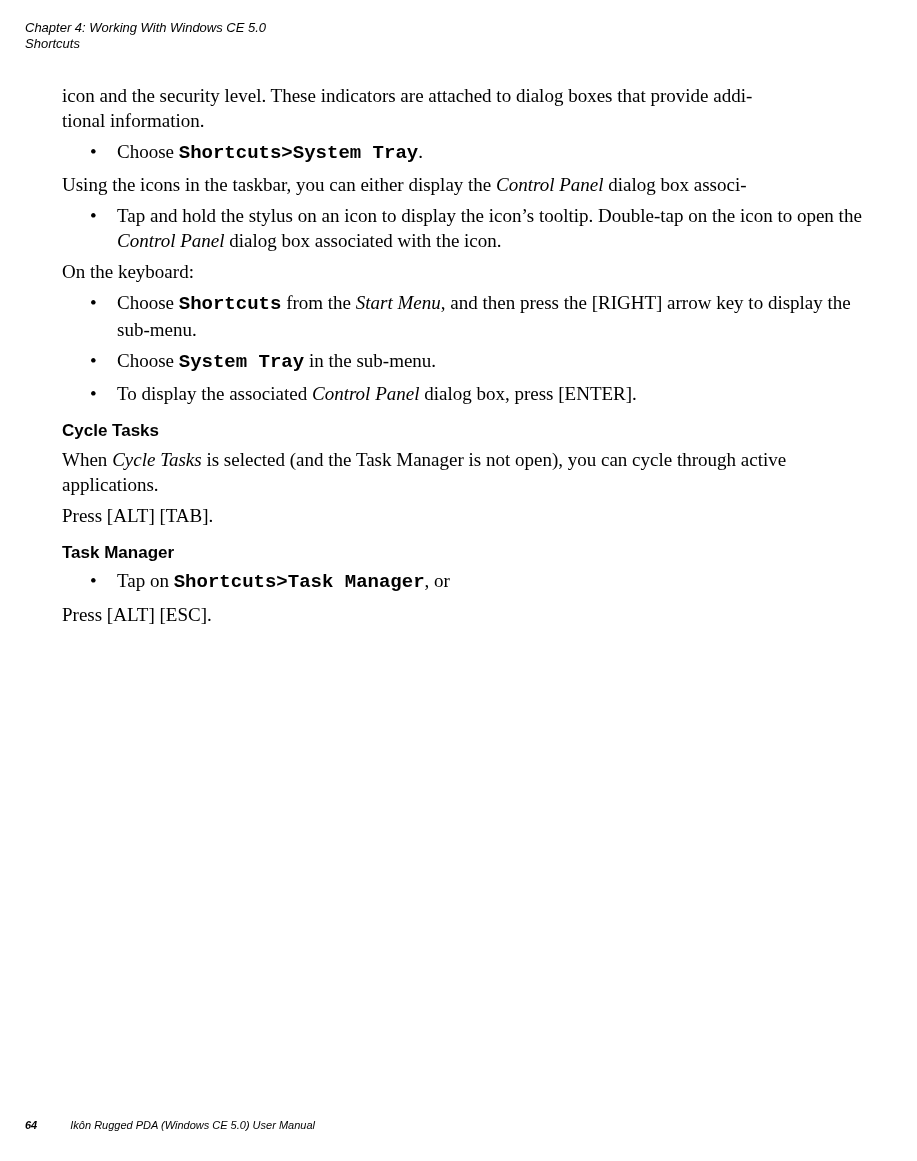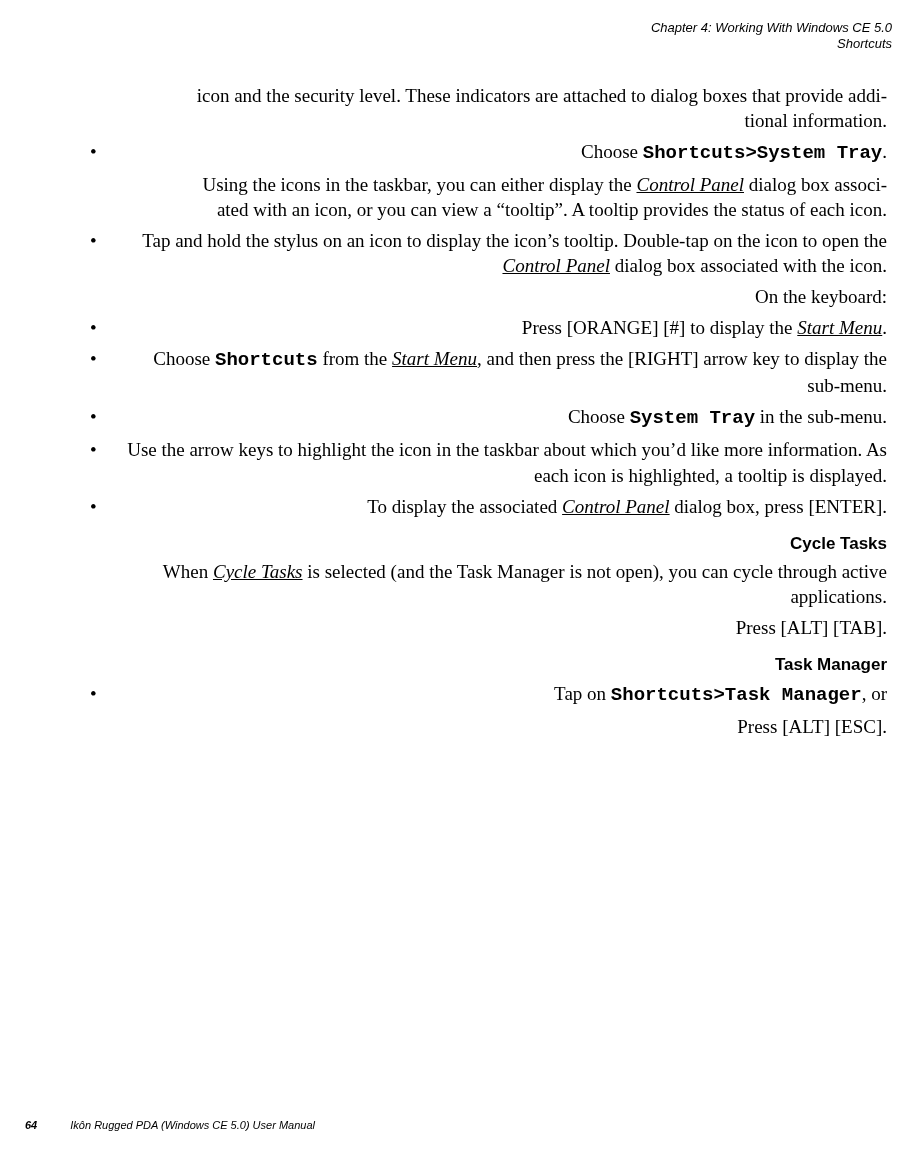--- a/index.html
+++ b/index.html
@@ -13,21 +13,20 @@
     height: 1161px;
     position: relative;
     box-sizing: border-box;
   }
   .page {
     position: relative;
     width: 917px;
     height: 1161px;
     padding: 20px 25px 30px 25px;
     box-sizing: border-box;
-    text-align: right;
   }
   .header {
     font-family: Verdana, Geneva, sans-serif;
     font-style: italic;
     font-size: 13px;
     line-height: 1.25;
     margin-bottom: 30px;
   }
   .content {
     margin-left: 37px;
@@ -67,21 +66,21 @@
     left: 25px;
     font-family: Verdana, Geneva, sans-serif;
     font-style: italic;
     font-size: 11px;
   }
   .footer .pn {
     font-weight: bold;
     font-style: italic;
     margin-right: 30px;
   }
-  em.it { font-style: italic; text-decoration: underline; }
+  em.it { font-style: italic; }
   strong.b { font-weight: bold; font-style: normal; font-family: Liberation Mono, monospace; }
 </style>
 </head>
 <body>
 
 <div class="page">
 
   <div class="header">
     <div>Chapter 4:  Working With Windows CE 5.0</div>
     <div>Shortcuts</div>
@@ -95,43 +94,36 @@
     </p>
 
     <ul>
       <li>
         <span>Choose </span><strong class="b">Shortcuts&gt;System Tray</strong><span>.</span>
       </li>
     </ul>
 
     <p>
       <span>Using the icons in the taskbar, you can either display the </span><em class="it">Control Panel</em><span> dialog box associ</span>-<br>
-      <span>ated with an icon, or you can view a “tooltip”. A tooltip provides the status of each icon.</span>
     </p>
 
     <ul>
       <li>
         <span>Tap and hold the stylus on an icon to display the icon’s tooltip. Double-tap on the icon to open the </span><em class="it">Control Panel</em><span> dialog box associated with the icon.</span>
       </li>
     </ul>
 
     <p>On the keyboard:</p>
 
     <ul>
       <li>
-        <span>Press [ORANGE] [#] to display the </span><em class="it">Start Menu</em><span>.</span>
-      </li>
-      <li>
         <span>Choose </span><strong class="b">Shortcuts</strong><span> from the </span><em class="it">Start Menu</em><span>, and then press the [RIGHT] arrow key to display the sub-menu.</span>
       </li>
       <li>
         <span>Choose </span><strong class="b">System Tray</strong><span> in the sub-menu.</span>
-      </li>
-      <li>
-        <span>Use the arrow keys to highlight the icon in the taskbar about which you’d like more information. As each icon is highlighted, a tooltip is displayed.</span>
       </li>
       <li>
         <span>To display the associated </span><em class="it">Control Panel</em><span> dialog box, press [ENTER].</span>
       </li>
     </ul>
 
     <div class="section-head">Cycle Tasks</div>
 
     <p>
       <span>When </span><em class="it">Cycle Tasks</em><span> is selected (and the Task Manager is not open), you can cycle through active applications.</span>

